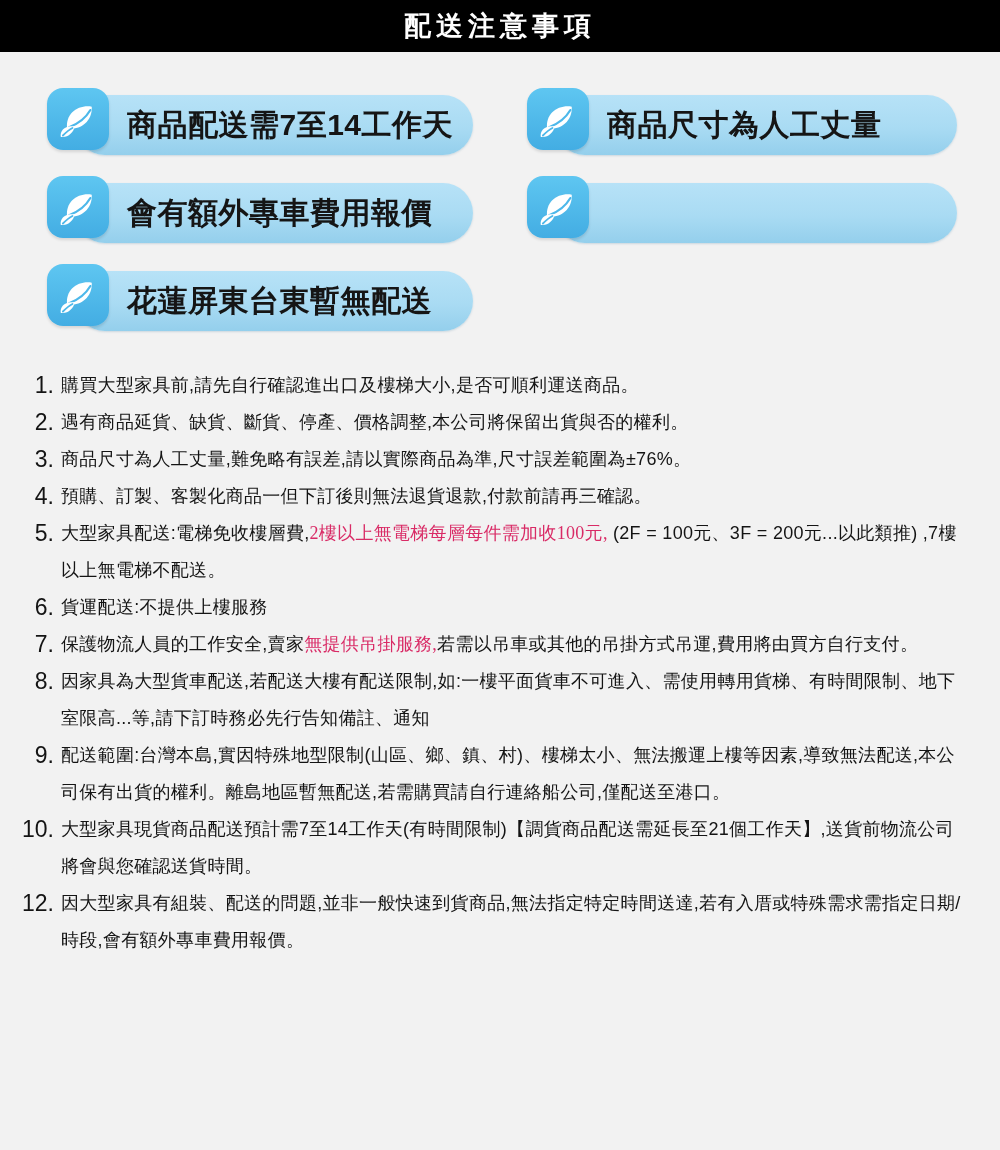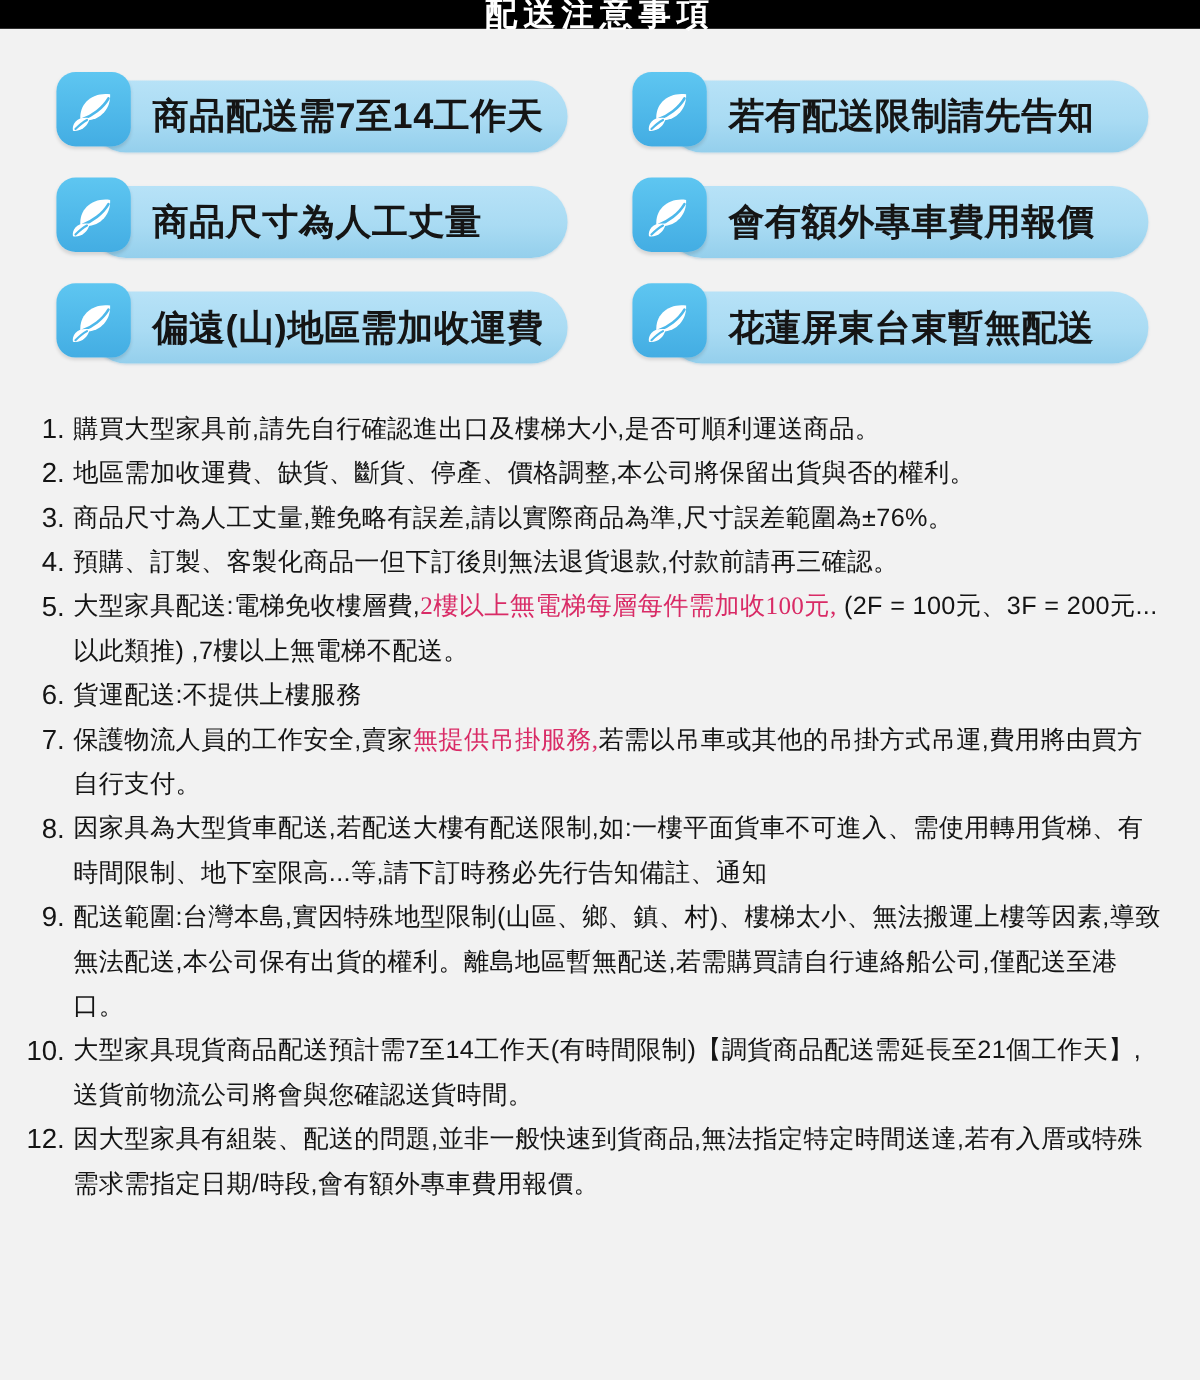--- a/index.html
+++ b/index.html
@@ -20,21 +20,21 @@
   html,body{width:1000px;}
   body{
     background:var(--page-bg);
     font-family:"Liberation Sans","DejaVu Sans",sans-serif;
     color:var(--note-text);
     width:1000px;
     height:1150px;
     overflow:hidden;
   }
   .header{
-    width:1000px;height:24px;
+    width:1000px;height:52px;
     background:var(--header-bg);
     display:flex;align-items:center;justify-content:center;
   }
   .header-title{
     color:var(--header-text);
     font-size:27px;font-weight:bold;letter-spacing:5px;
   }
   .badge-grid{
     margin-top:43px;
     padding-left:75px;
@@ -77,21 +77,21 @@
   }
   .note-num{
     flex:0 0 34px;
     text-align:right;
     margin-right:7px;
     font-size:23px;line-height:37px;
     color:var(--note-text);
   }
   .note-text{
     flex:1;
-    font-size:21px;line-height:37px;
+    font-size:18px;line-height:37px;
     color:var(--note-text);
     letter-spacing:0.3px;
   }
   .hl{color:var(--highlight);font-family:Liberation Serif, serif;}
 </style>
 </head>
 <body>
 
 <div class="header">
   <div class="header-title">配送注意事項</div>
@@ -104,31 +104,20 @@
       <svg viewBox="0 0 64 64" width="44" height="44" aria-hidden="true">
         <path d="M16 45 C14 25 31 11 52 14 C53 31 41 45 23 46 C20 46 17 46 16 45 Z" fill="#ffffff"></path>
         <path d="M19 44 C30 40 43 31 50 19" fill="none" stroke="var(--icon-bg)" stroke-width="3.2" stroke-linecap="round"></path>
         <path d="M7 58 C5 49 14 40 27 43 C26 52 16 60 7 58 Z" fill="#ffffff"></path>
         <path d="M10 56 C15 51 20 47 24 45" fill="none" stroke="var(--icon-bg)" stroke-width="2.6" stroke-linecap="round"></path>
       </svg>
     </span>
     <span class="badge-label">商品配送需7至14工作天</span>
   </div>
 
-  <div class="badge">
-    <span class="badge-icon">
-      <svg viewBox="0 0 64 64" width="44" height="44" aria-hidden="true">
-        <path d="M16 45 C14 25 31 11 52 14 C53 31 41 45 23 46 C20 46 17 46 16 45 Z" fill="#ffffff"></path>
-        <path d="M19 44 C30 40 43 31 50 19" fill="none" stroke="var(--icon-bg)" stroke-width="3.2" stroke-linecap="round"></path>
-        <path d="M7 58 C5 49 14 40 27 43 C26 52 16 60 7 58 Z" fill="#ffffff"></path>
-        <path d="M10 56 C15 51 20 47 24 45" fill="none" stroke="var(--icon-bg)" stroke-width="2.6" stroke-linecap="round"></path>
-      </svg>
-    </span>
-    <span class="badge-label">若有配送限制請先告知</span>
-  </div>
 
   <div class="badge">
     <span class="badge-icon">
       <svg viewBox="0 0 64 64" width="44" height="44" aria-hidden="true">
         <path d="M16 45 C14 25 31 11 52 14 C53 31 41 45 23 46 C20 46 17 46 16 45 Z" fill="#ffffff"></path>
         <path d="M19 44 C30 40 43 31 50 19" fill="none" stroke="var(--icon-bg)" stroke-width="3.2" stroke-linecap="round"></path>
         <path d="M7 58 C5 49 14 40 27 43 C26 52 16 60 7 58 Z" fill="#ffffff"></path>
         <path d="M10 56 C15 51 20 47 24 45" fill="none" stroke="var(--icon-bg)" stroke-width="2.6" stroke-linecap="round"></path>
       </svg>
     </span>
@@ -149,21 +138,20 @@
 
   <div class="badge">
     <span class="badge-icon">
       <svg viewBox="0 0 64 64" width="44" height="44" aria-hidden="true">
         <path d="M16 45 C14 25 31 11 52 14 C53 31 41 45 23 46 C20 46 17 46 16 45 Z" fill="#ffffff"></path>
         <path d="M19 44 C30 40 43 31 50 19" fill="none" stroke="var(--icon-bg)" stroke-width="3.2" stroke-linecap="round"></path>
         <path d="M7 58 C5 49 14 40 27 43 C26 52 16 60 7 58 Z" fill="#ffffff"></path>
         <path d="M10 56 C15 51 20 47 24 45" fill="none" stroke="var(--icon-bg)" stroke-width="2.6" stroke-linecap="round"></path>
       </svg>
     </span>
-    <span class="badge-label">偏遠(山)地區需加收運費</span>
   </div>
 
   <div class="badge">
     <span class="badge-icon">
       <svg viewBox="0 0 64 64" width="44" height="44" aria-hidden="true">
         <path d="M16 45 C14 25 31 11 52 14 C53 31 41 45 23 46 C20 46 17 46 16 45 Z" fill="#ffffff"></path>
         <path d="M19 44 C30 40 43 31 50 19" fill="none" stroke="var(--icon-bg)" stroke-width="3.2" stroke-linecap="round"></path>
         <path d="M7 58 C5 49 14 40 27 43 C26 52 16 60 7 58 Z" fill="#ffffff"></path>
         <path d="M10 56 C15 51 20 47 24 45" fill="none" stroke="var(--icon-bg)" stroke-width="2.6" stroke-linecap="round"></path>
       </svg>
@@ -175,21 +163,21 @@
 
 <div class="notes">
 
   <div class="note-item">
     <span class="note-num">1.</span>
     <div class="note-text"><span>購買大型家具前,請先自行確認進出口及樓梯大小,是否可順利運送商品。</span></div>
   </div>
 
   <div class="note-item">
     <span class="note-num">2.</span>
-    <div class="note-text"><span>地區需加收運費、缺貨、斷貨、停產、價格調整,本公司將保留出貨與否的權利。</span></div>
+    <div class="note-text"><span>遇有商品延貨、缺貨、斷貨、停產、價格調整,本公司將保留出貨與否的權利。</span></div>
   </div>
 
   <div class="note-item">
     <span class="note-num">3.</span>
     <div class="note-text"><span>商品尺寸為人工丈量,難免略有誤差,請以實際商品為準,尺寸誤差範圍為±76%。</span></div>
   </div>
 
   <div class="note-item">
     <span class="note-num">4.</span>
     <div class="note-text"><span>預購、訂製、客製化商品一但下訂後則無法退貨退款,付款前請再三確認。</span></div>

